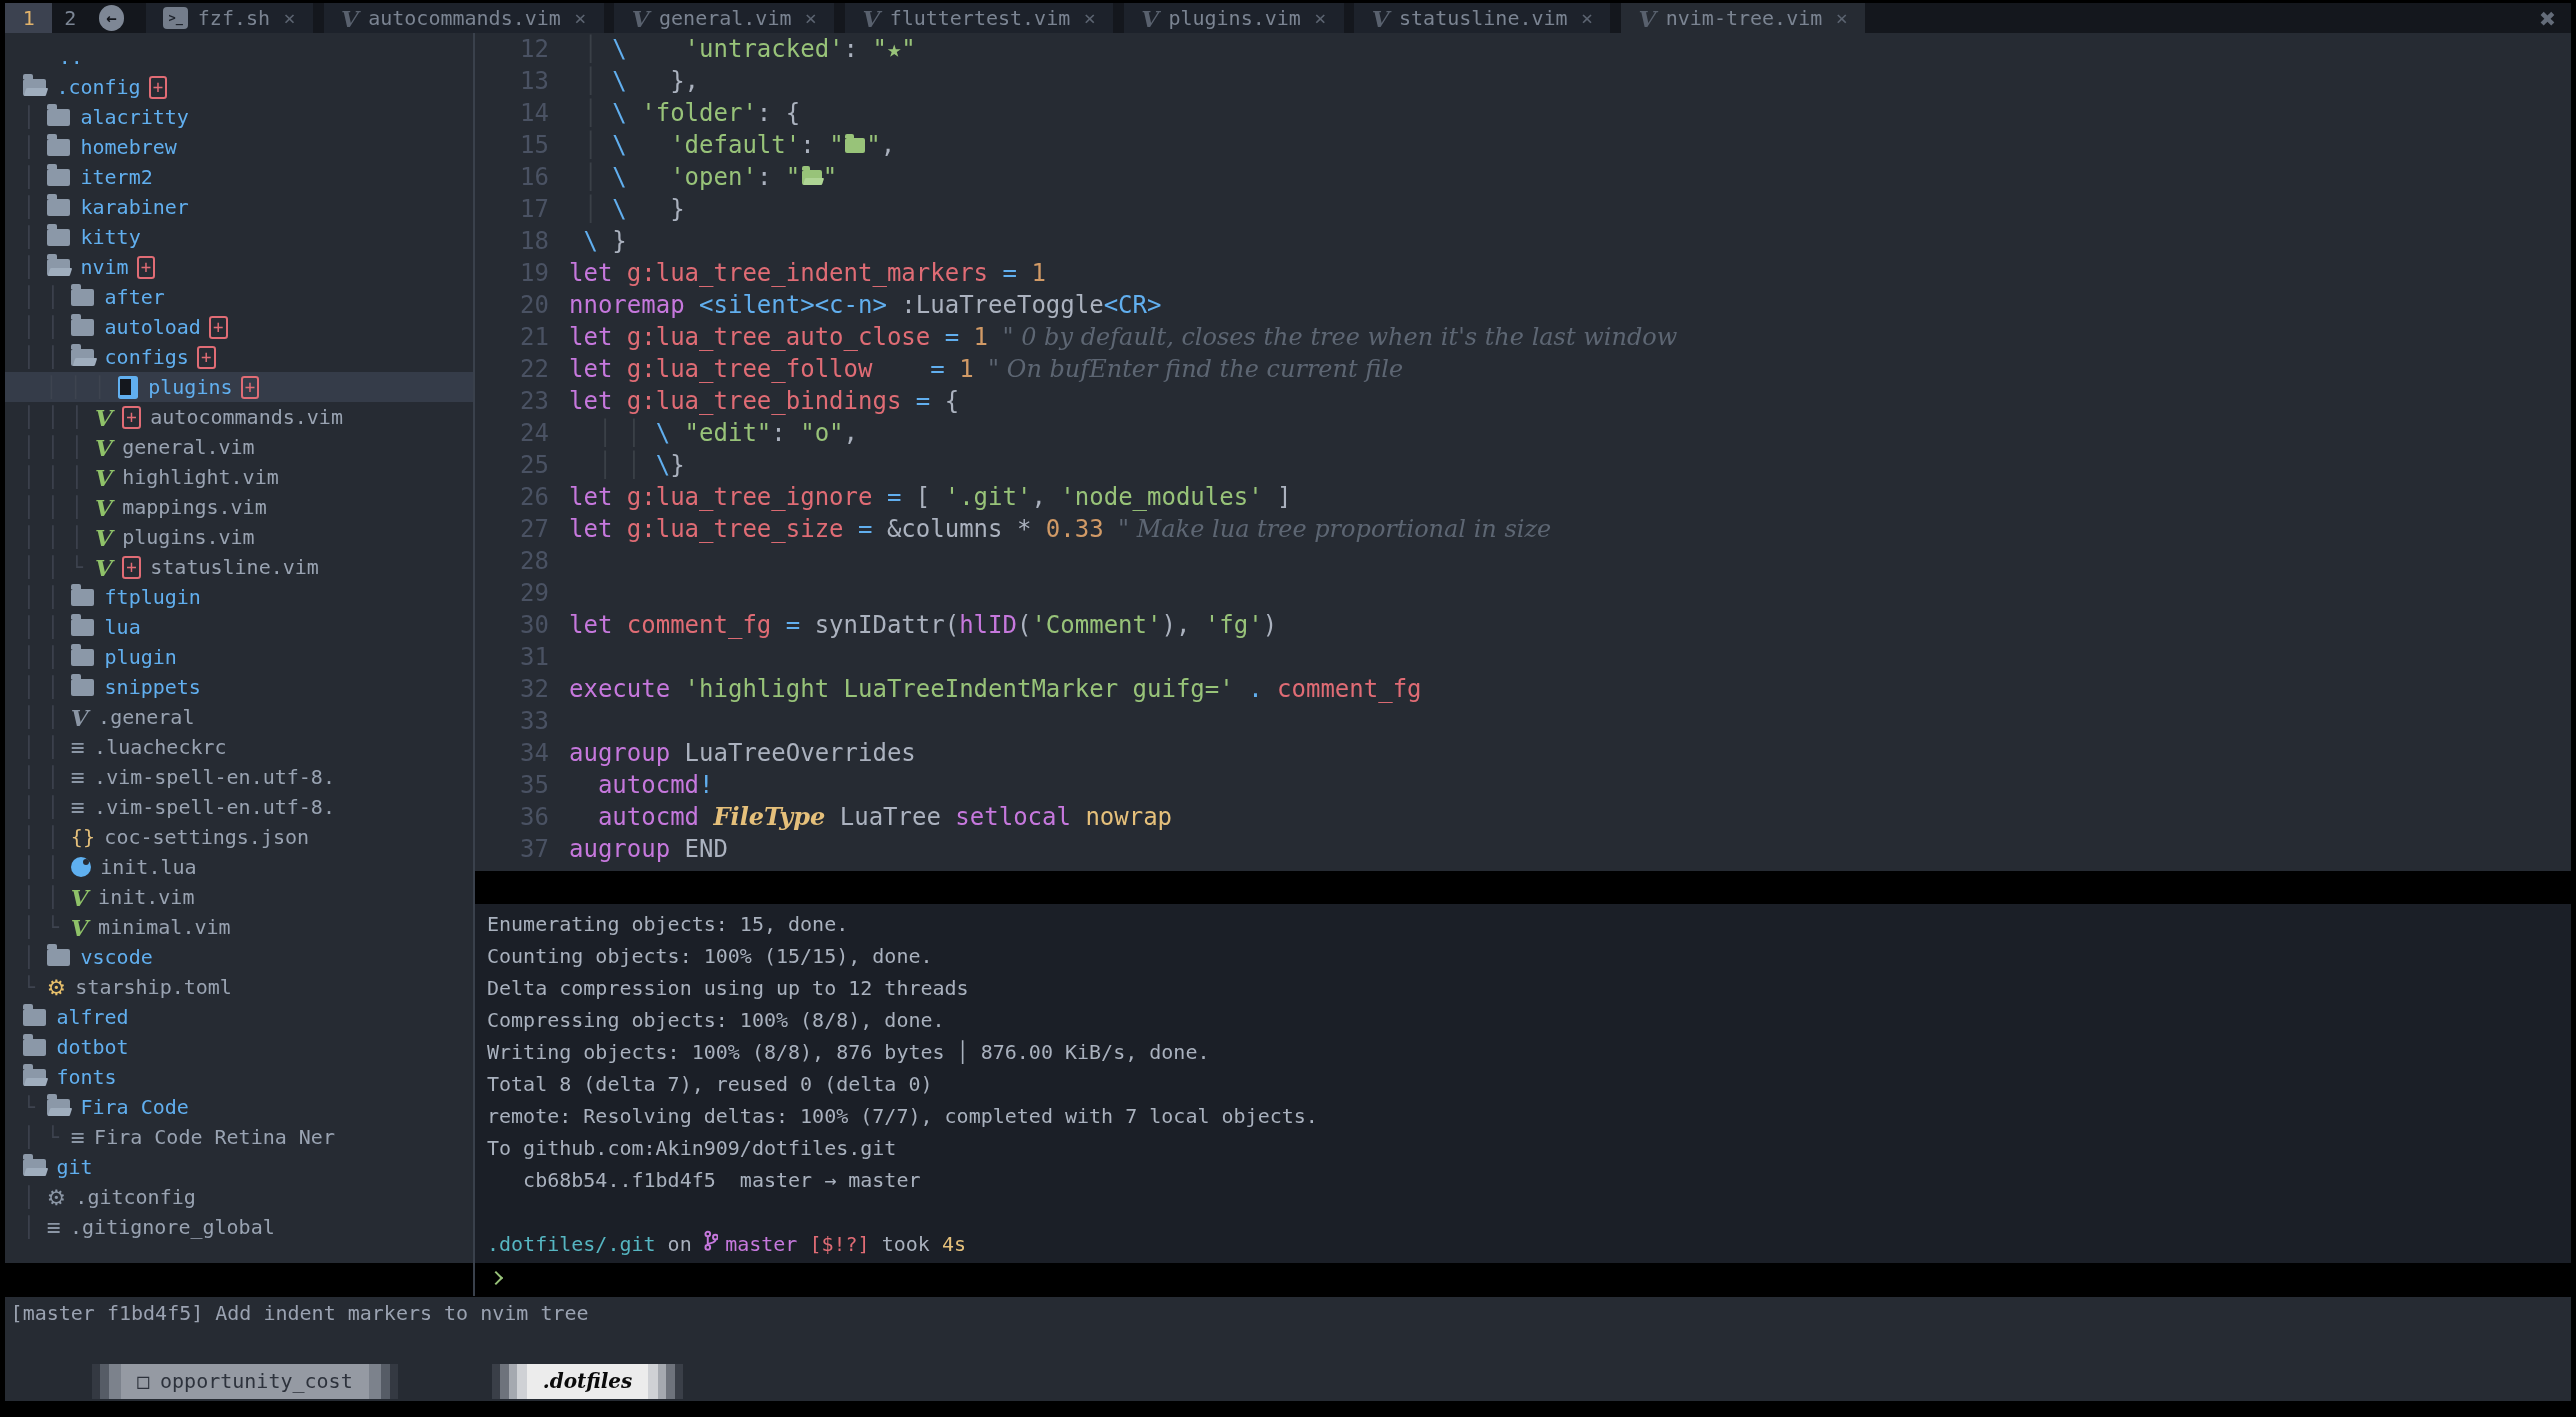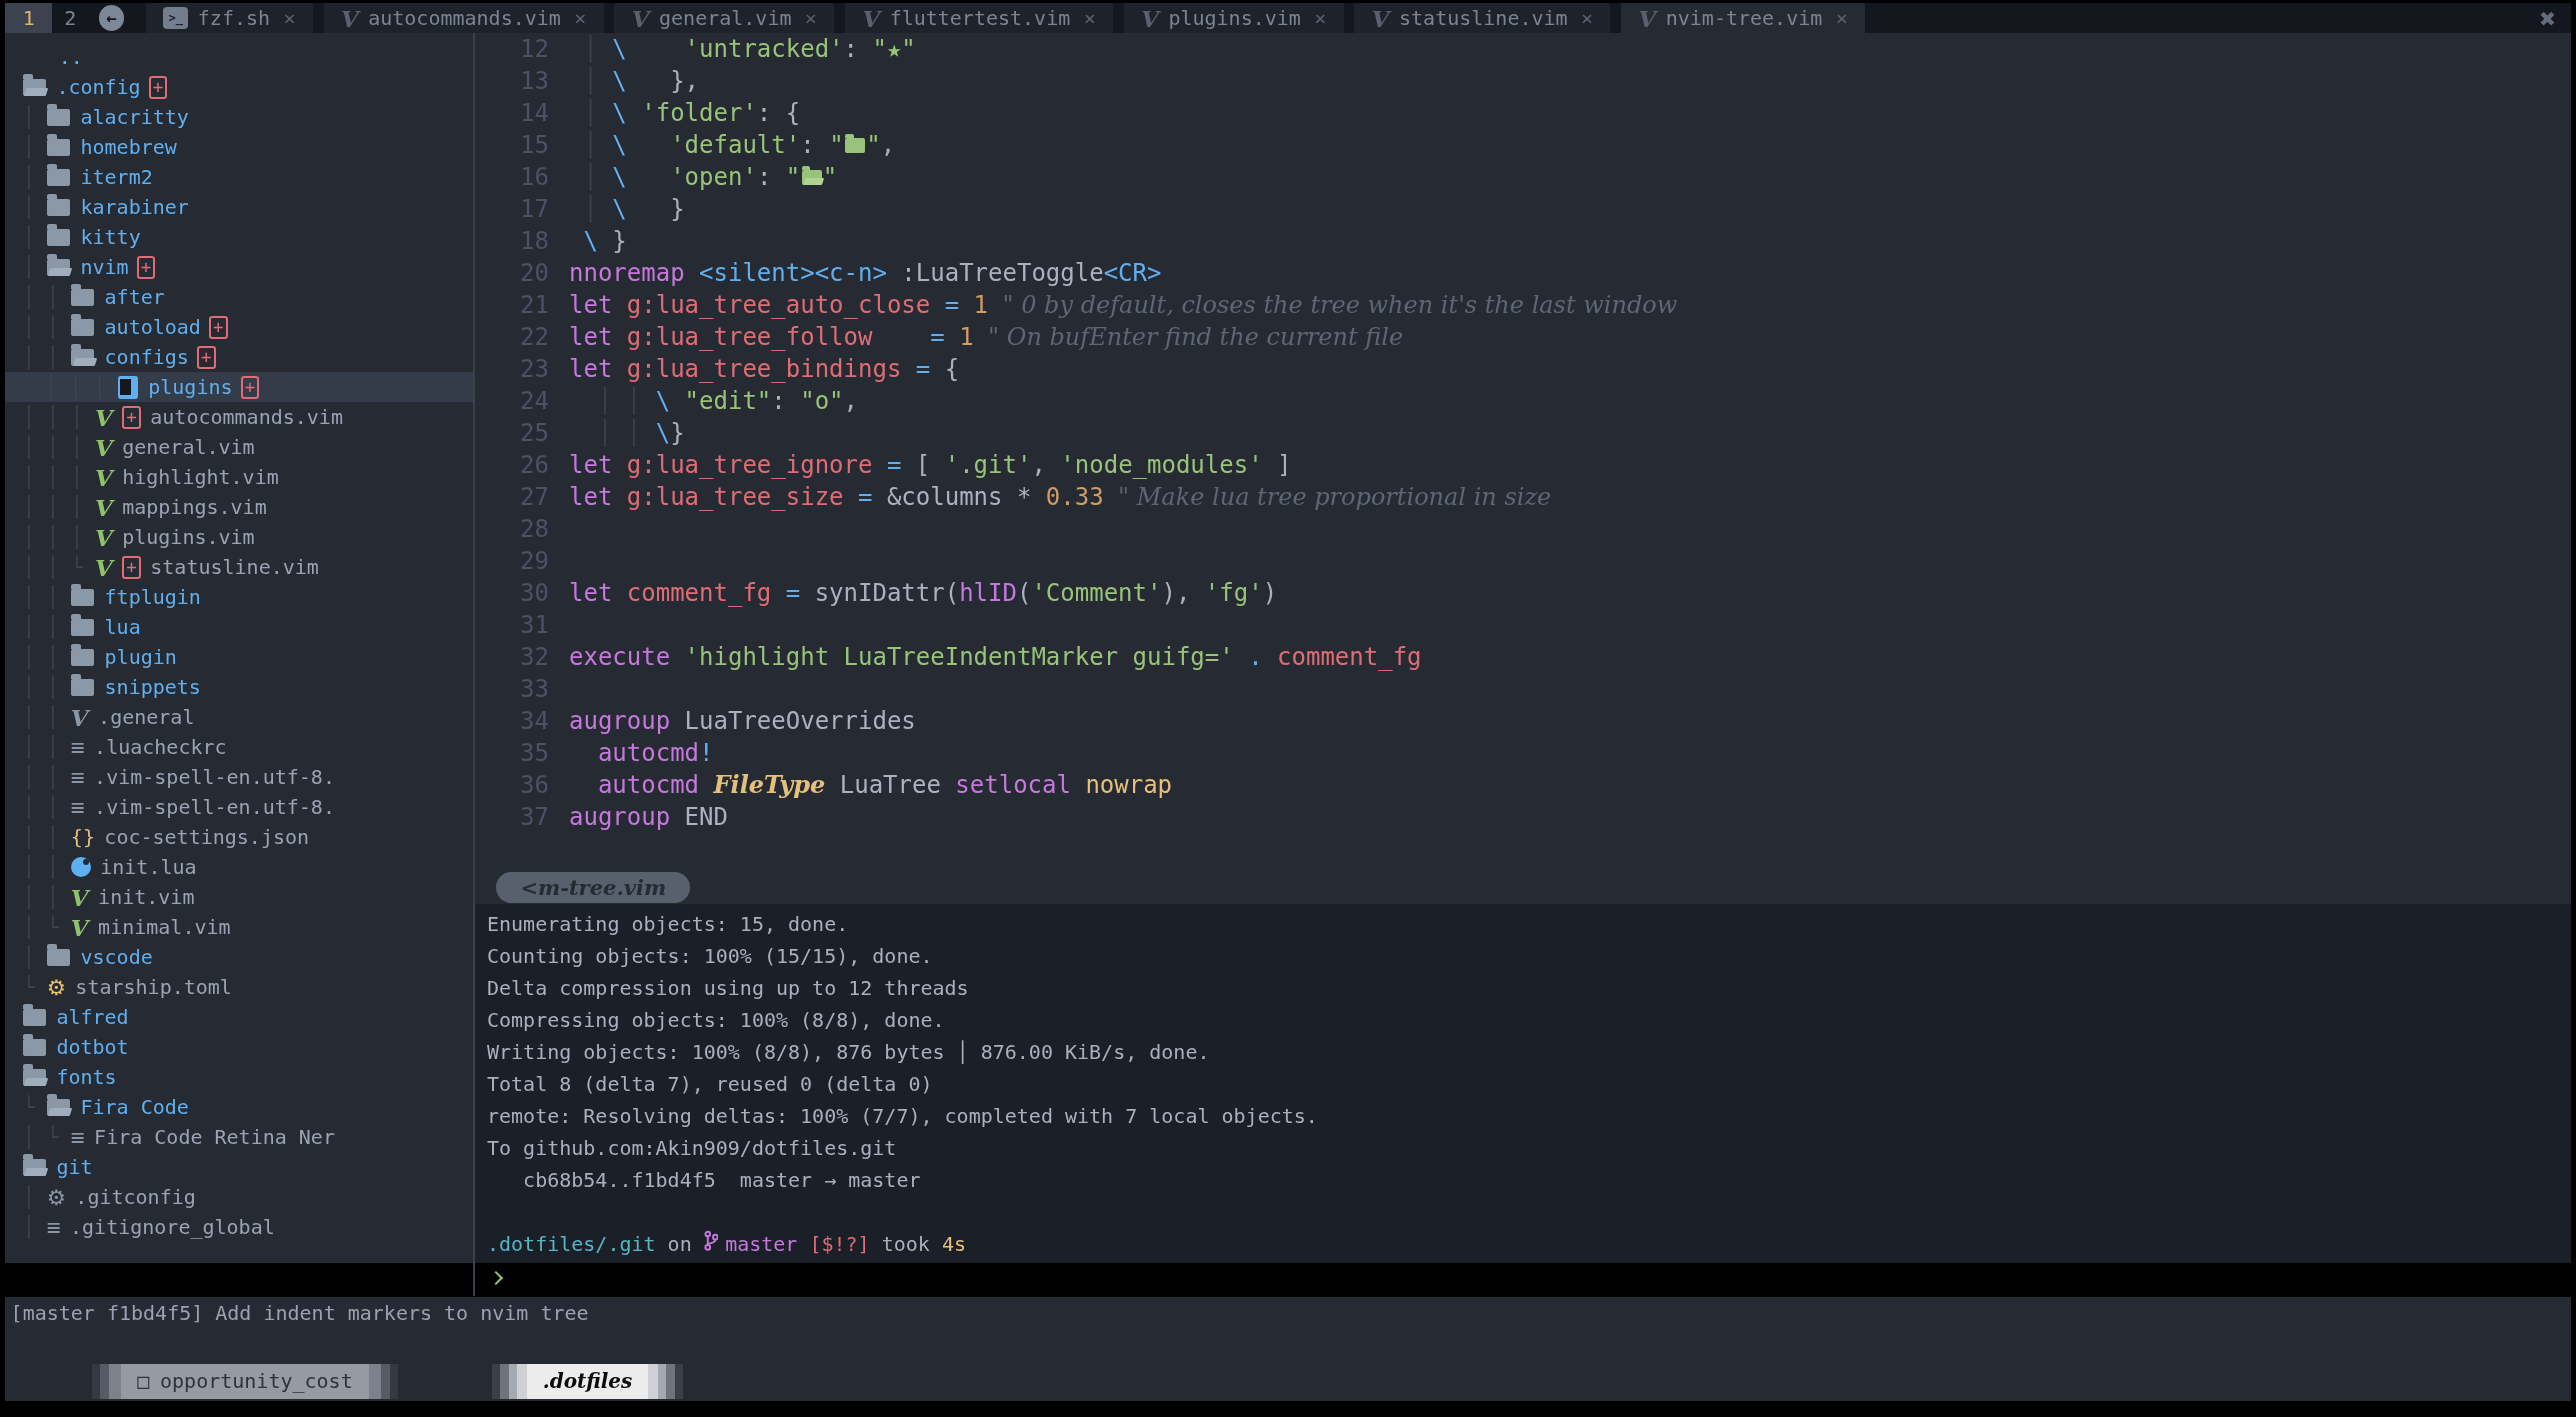--- a/index.html
+++ b/index.html
@@ -208,20 +208,24 @@
       </div>
       <div class="cl">
         <span class="ln">17</span>
         <span class="ct"><span class="c-guide"> │ </span><span class="c-op">\</span><span class="c-fg">   }</span></span>
       </div>
       <div class="cl">
         <span class="ln">18</span>
         <span class="ct"><span class="c-fg"> </span><span class="c-op">\</span><span class="c-fg"> }</span></span>
       </div>
       <div class="cl">
+        <span class="ln">19</span>
+        <span class="ct"><span class="c-kw">let</span><span class="c-fg"> </span><span class="c-var">g:lua_tree_indent_markers</span><span class="c-fg"> </span><span class="c-op">=</span><span class="c-fg"> </span><span class="c-num">1</span></span>
+      </div>
+      <div class="cl">
         <span class="ln">20</span>
         <span class="ct"><span class="c-kw">nnoremap</span><span class="c-fg"> </span><span class="c-op">&lt;silent&gt;&lt;c-n&gt;</span><span class="c-fg"> :LuaTreeToggle</span><span class="c-op">&lt;CR&gt;</span></span>
       </div>
       <div class="cl">
         <span class="ln">21</span>
         <span class="ct"><span class="c-kw">let</span><span class="c-fg"> </span><span class="c-var">g:lua_tree_auto_close</span><span class="c-fg"> </span><span class="c-op">=</span><span class="c-fg"> </span><span class="c-num">1</span><span class="c-fg"> </span><span class="c-cmt">" 0 by default, closes the tree when it's the last window</span></span>
       </div>
       <div class="cl">
         <span class="ln">22</span>
         <span class="ct"><span class="c-kw">let</span><span class="c-fg"> </span><span class="c-var">g:lua_tree_follow</span><span class="c-fg">    </span><span class="c-op">=</span><span class="c-fg"> </span><span class="c-num">1</span><span class="c-fg"> </span><span class="c-cmt">" On bufEnter find the current file</span></span>
@@ -281,23 +285,20 @@
       <div class="cl">
         <span class="ln">36</span>
         <span class="ct"><span class="c-fg">  </span><span class="c-kw">autocmd</span><span class="c-fg"> </span><span class="c-type">FileType</span><span class="c-fg"> LuaTree </span><span class="c-kw">setlocal</span><span class="c-fg"> </span><span class="c-yel">nowrap</span></span>
       </div>
       <div class="cl">
         <span class="ln">37</span>
         <span class="ct"><span class="c-kw">augroup</span><span class="c-fg"> END</span></span>
       </div>
     </div>
 
-  <div class="edstat">
-    <span class="spill" style="margin-left:21.4px;">&lt;m-tree.vim</span>
-  </div>
 
   <div class="term" id="termlines">
       <div class="tl">Enumerating objects: 15, done.</div>
       <div class="tl">Counting objects: 100% (15/15), done.</div>
       <div class="tl">Delta compression using up to 12 threads</div>
       <div class="tl">Compressing objects: 100% (8/8), done.</div>
       <div class="tl">Writing objects: 100% (8/8), 876 bytes │ 876.00 KiB/s, done.</div>
       <div class="tl">Total 8 (delta 7), reused 0 (delta 0)</div>
       <div class="tl">remote: Resolving deltas: 100% (7/7), completed with 7 local objects.</div>
       <div class="tl">To github.com:Akin909/dotfiles.git</div>

